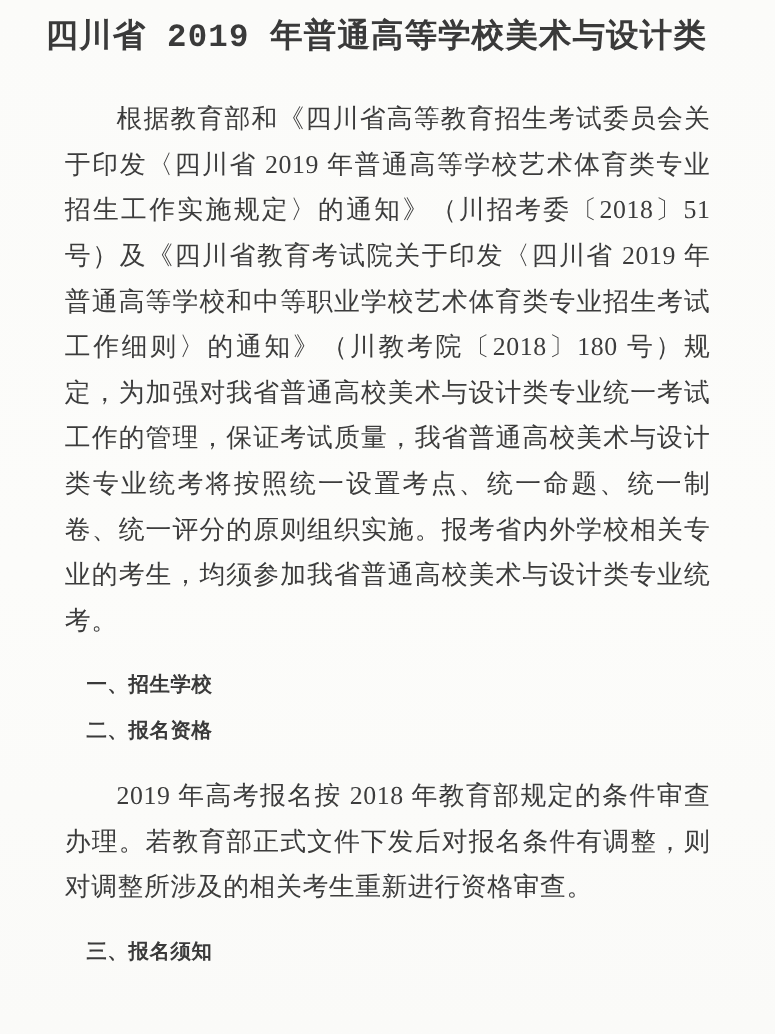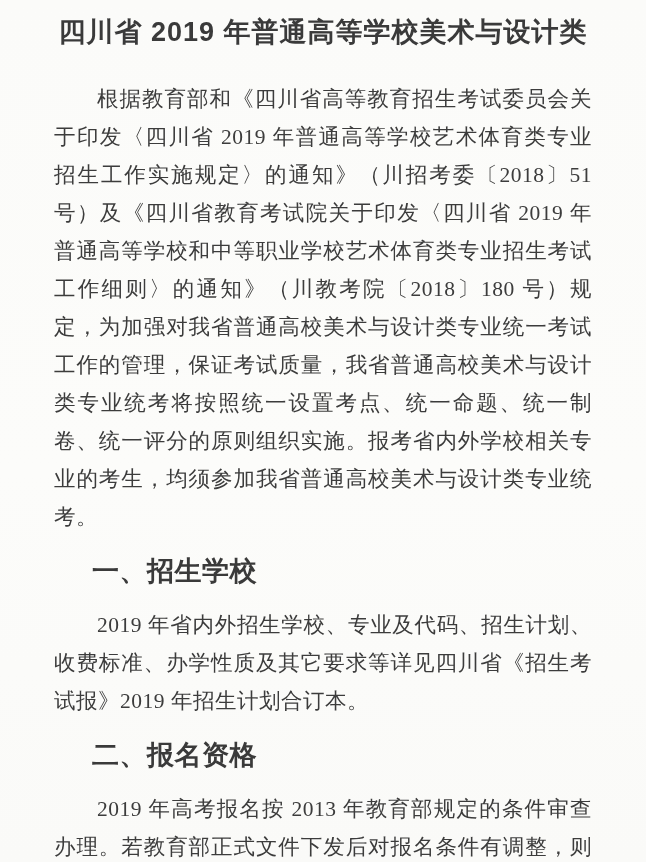--- a/index.html
+++ b/index.html
@@ -16,22 +16,22 @@
   }
   .page {
     box-sizing: border-box;
     width: 646px;
     height: 862px;
     padding: 14px 38px 0 38px;
     background: linear-gradient(180deg, #fbfbf9 0%, #fcfcfa 55%, #fafaf8 100%);
   }
   .doc-title {
     margin: 0;
-    text-align: center;
-    font-family: Liberation Sans, sans-serif;
+    text-align: left;
+    font-family: Liberation Mono, monospace;
     font-weight: 700;
     font-size: 27px;
     line-height: 37px;
     color: #3a3a3a;
     letter-spacing: 1px;
   }
   .doc-title .title-line {
     display: block;
   }
   .content {
@@ -44,40 +44,39 @@
   }
   .para {
     margin: 16px;
     text-indent: 2em;
   }
   .heading-num {
     margin: 0;
     text-indent: 2em;
     font-family: "Liberation Sans", "DejaVu Sans", sans-serif;
     font-weight: 700;
-    font-size: 27px;
+    font-size: 17px;
     line-height: 38px;
     color: #3a3a3a;
   }
 </style>
 </head>
 <body>
 
 <div class="page">
 
   <h1 class="doc-title">
     <span class="title-line">四川省 2019 年普通高等学校美术与设计类</span>
   </h1>
 
   <div class="content">
     <p class="para">根据教育部和《四川省高等教育招生考试委员会关于印发〈四川省 2019 年普通高等学校艺术体育类专业招生工作实施规定〉的通知》（川招考委〔2018〕51 号）及《四川省教育考试院关于印发〈四川省 2019 年普通高等学校和中等职业学校艺术体育类专业招生考试工作细则〉的通知》（川教考院〔2018〕180 号）规定，为加强对我省普通高校美术与设计类专业统一考试工作的管理，保证考试质量，我省普通高校美术与设计类专业统考将按照统一设置考点、统一命题、统一制卷、统一评分的原则组织实施。报考省内外学校相关专业的考生，均须参加我省普通高校美术与设计类专业统考。</p>
 
     <p class="heading-num">一、招生学校</p>
-    <p class="para">2019 年省内外招生学校、专业及代码、招生计划、收费标准、办学性质及其它要求等详见四川省《招生考试报》2019 年招生计划合订本。</p>
 
     <p class="heading-num">二、报名资格</p>
-    <p class="para">2019 年高考报名按 2013 年教育部规定的条件审查办理。若教育部正式文件下发后对报名条件有调整，则对调整所涉及的相关考生重新进行资格审查。</p>
+    <p class="para">2019 年高考报名按 2018 年教育部规定的条件审查办理。若教育部正式文件下发后对报名条件有调整，则对调整所涉及的相关考生重新进行资格审查。</p>
 
     <p class="heading-num">三、报名须知</p>
 
   </div>
 
 </div>
 
 </body></html>

